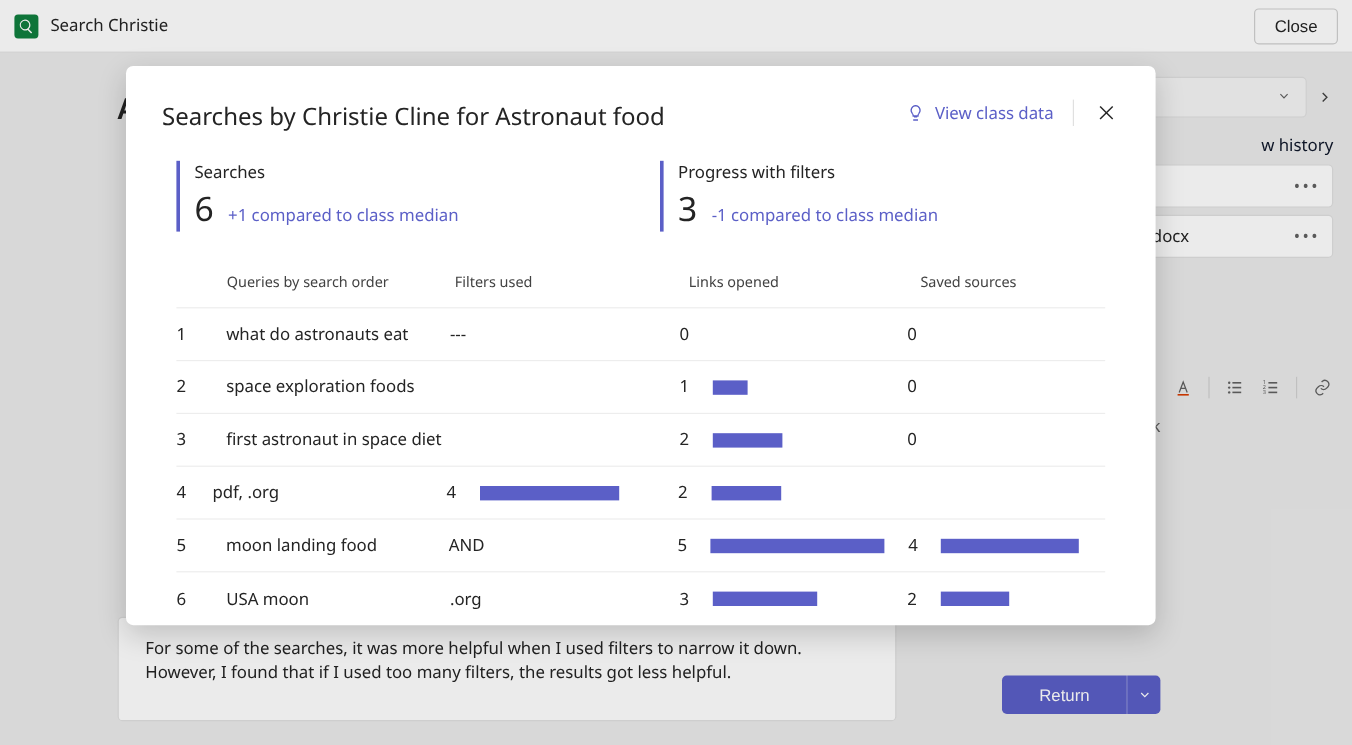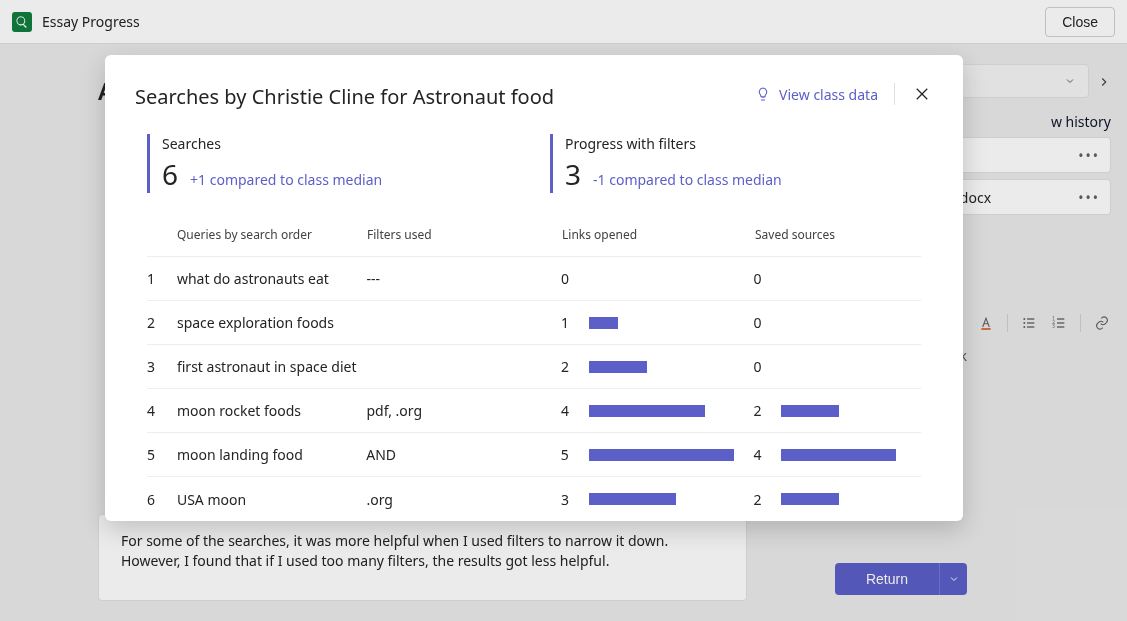--- a/index.html
+++ b/index.html
@@ -200,39 +200,39 @@
   .tbl { padding: 0 12px; }
   .tbl-head, .tbl-row {
     display: flex;
     align-items: center;
     border-bottom: 1px solid #ededed;
   }
   .tbl-head { height: 44px; font-size: 12px; color: #424242; font-weight: 400; }
   .tbl-row { height: 44px; font-size: 14px; color: #242424; }
   .tbl-row:last-child { border-bottom: none; }
   .c-idx   { width: 30px; }
-  .c-query { width: 190px; }
+  .c-query { width: 190px; margin-left: 12px; }
   .c-filt  { width: 195px; }
   .c-links { width: 28px; }
   .c-lbar  { width: 165px; padding-right: 20px; }
   .c-saved { width: 28px; }
   .c-sbar  { width: 140px; }
   .bar { height: 12px; background: #5b5fc7; }
 
 </style>
 </head>
 <body>
 
 <div class="topbar">
   <span class="app-icon">
     <svg viewBox="0 0 24 24">
         <path d="M10 2a8 8 0 015.29 13.71l5 5-1.58 1.58-5-5A8 8 0 1110 2zm0 2a6 6 0 100 12 6 6 0 000-12z"></path>
       </svg>
   </span>
-  <span class="app-title">Essay Progress</span>
+  <span class="app-title">Search Christie</span>
   <button class="close-btn">Close</button>
 </div>
 
 <div class="bg-page">
   <div class="bg-left">A</div>
 
   <div class="bg-reflection">
     <span>For some of the searches, it was more helpful when I used filters to narrow it down. However, I found that if I used too many filters, the results got less helpful.</span>
   </div>
 
@@ -389,21 +389,20 @@
           <div class="c-filt"></div>
           <div class="c-links">2</div>
           <div class="c-lbar">
             <div class="bar" style="width:58px"></div>
           </div>
           <div class="c-saved">0</div>
           <div class="c-sbar"></div>
         </div>
         <div class="tbl-row">
           <div class="c-idx">4</div>
-          <div class="c-query">moon rocket foods</div>
           <div class="c-filt">pdf, .org</div>
           <div class="c-links">4</div>
           <div class="c-lbar">
             <div class="bar" style="width:116px"></div>
           </div>
           <div class="c-saved">2</div>
           <div class="c-sbar">
             <div class="bar" style="width:57.5px"></div>
           </div>
         </div>

